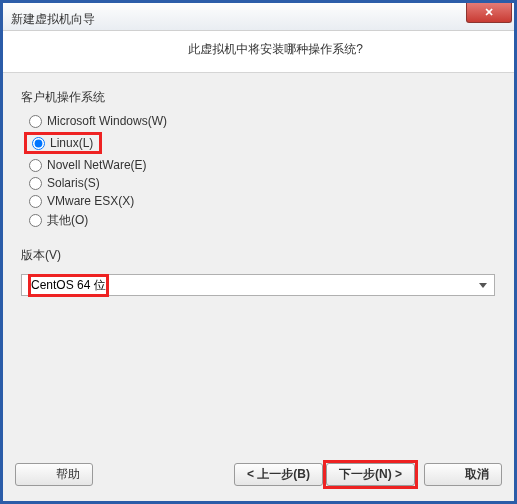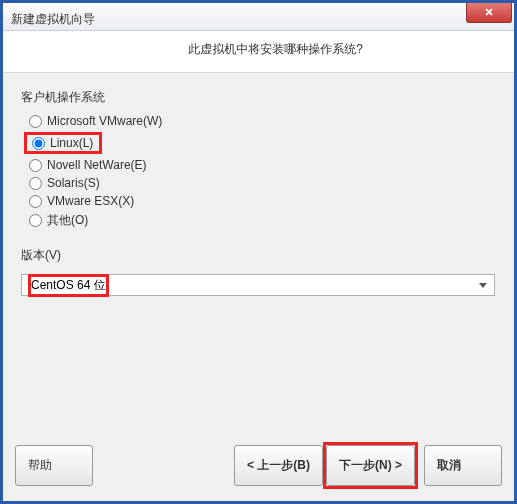--- a/index.html
+++ b/index.html
@@ -21,21 +21,21 @@
     .highlight-radio input { margin-right: 5px; }
     .dropdown-wrap { margin-top: 4px; }
     .dropdown-highlight { border: 3px solid #e22; display: inline-block; padding: 0; }
     .dropdown { width: 474px; height: 22px; background: #fff; border: 1px solid #b0b0b0; font-size: 12px; display: flex; align-items: center; justify-content: space-between; padding: 0 4px 0 6px; position: relative; }
     .dropdown-row { display: flex; align-items: center; }
     .dropdown-text-box { display: inline-block; }
     .dropdown-arrow-area { width: 14px; display: flex; justify-content: center; align-items: center; }
     .dropdown-arrow { width: 0; height: 0; border-left: 4px solid transparent; border-right: 4px solid transparent; border-top: 5px solid #555; }
     .spacer { flex: 1; }
     .button-row { display: flex; align-items: center; padding: 10px 12px 12px 12px; background: #f0f0f0; }
-    .btn { height: 41px; min-width: 78px; background: linear-gradient(to bottom, #fdfdfd, #e6e6e6); border: 1px solid #9a9a9a; border-radius: 3px; font-size: 12px; color: #333; display: flex; align-items: center; justify-content: flex-start; padding: 0 12px; cursor: pointer; }
+    .btn { height: 23px; min-width: 78px; background: linear-gradient(to bottom, #fdfdfd, #e6e6e6); border: 1px solid #9a9a9a; border-radius: 3px; font-size: 12px; color: #333; display: flex; align-items: center; justify-content: flex-end; padding: 0 12px; cursor: pointer; }
     .btn-highlight { border: 3px solid #e22; display: inline-block; padding: 0; }
     .btn-highlight .btn { margin-left: 0; }
     .row-right { margin-left: auto; display: flex; align-items: center; font-weight: bold; }
   </style>
 </head>
 <body>
 
 <div class="outer-border">
   <div class="window">
 
@@ -49,21 +49,21 @@
     <div class="header-panel">
       <div class="header-subtitle">此虚拟机中将安装哪种操作系统?</div>
     </div>
 
     <div class="content">
       <div class="group-label">客户机操作系统</div>
 
       <div class="radio-group">
         <label class="radio-item">
           <input type="radio" name="os" style="">
-          <span>Microsoft VMware(W)</span>
+          <span>Microsoft Windows(W)</span>
         </label>
 
         <div class="radio-item" style="padding-left:0;">
           <span class="highlight-radio">
             <input type="radio" name="os" checked="" style="">
             <span>Linux(L)</span>
           </span>
         </div>
 
         <label class="radio-item">

